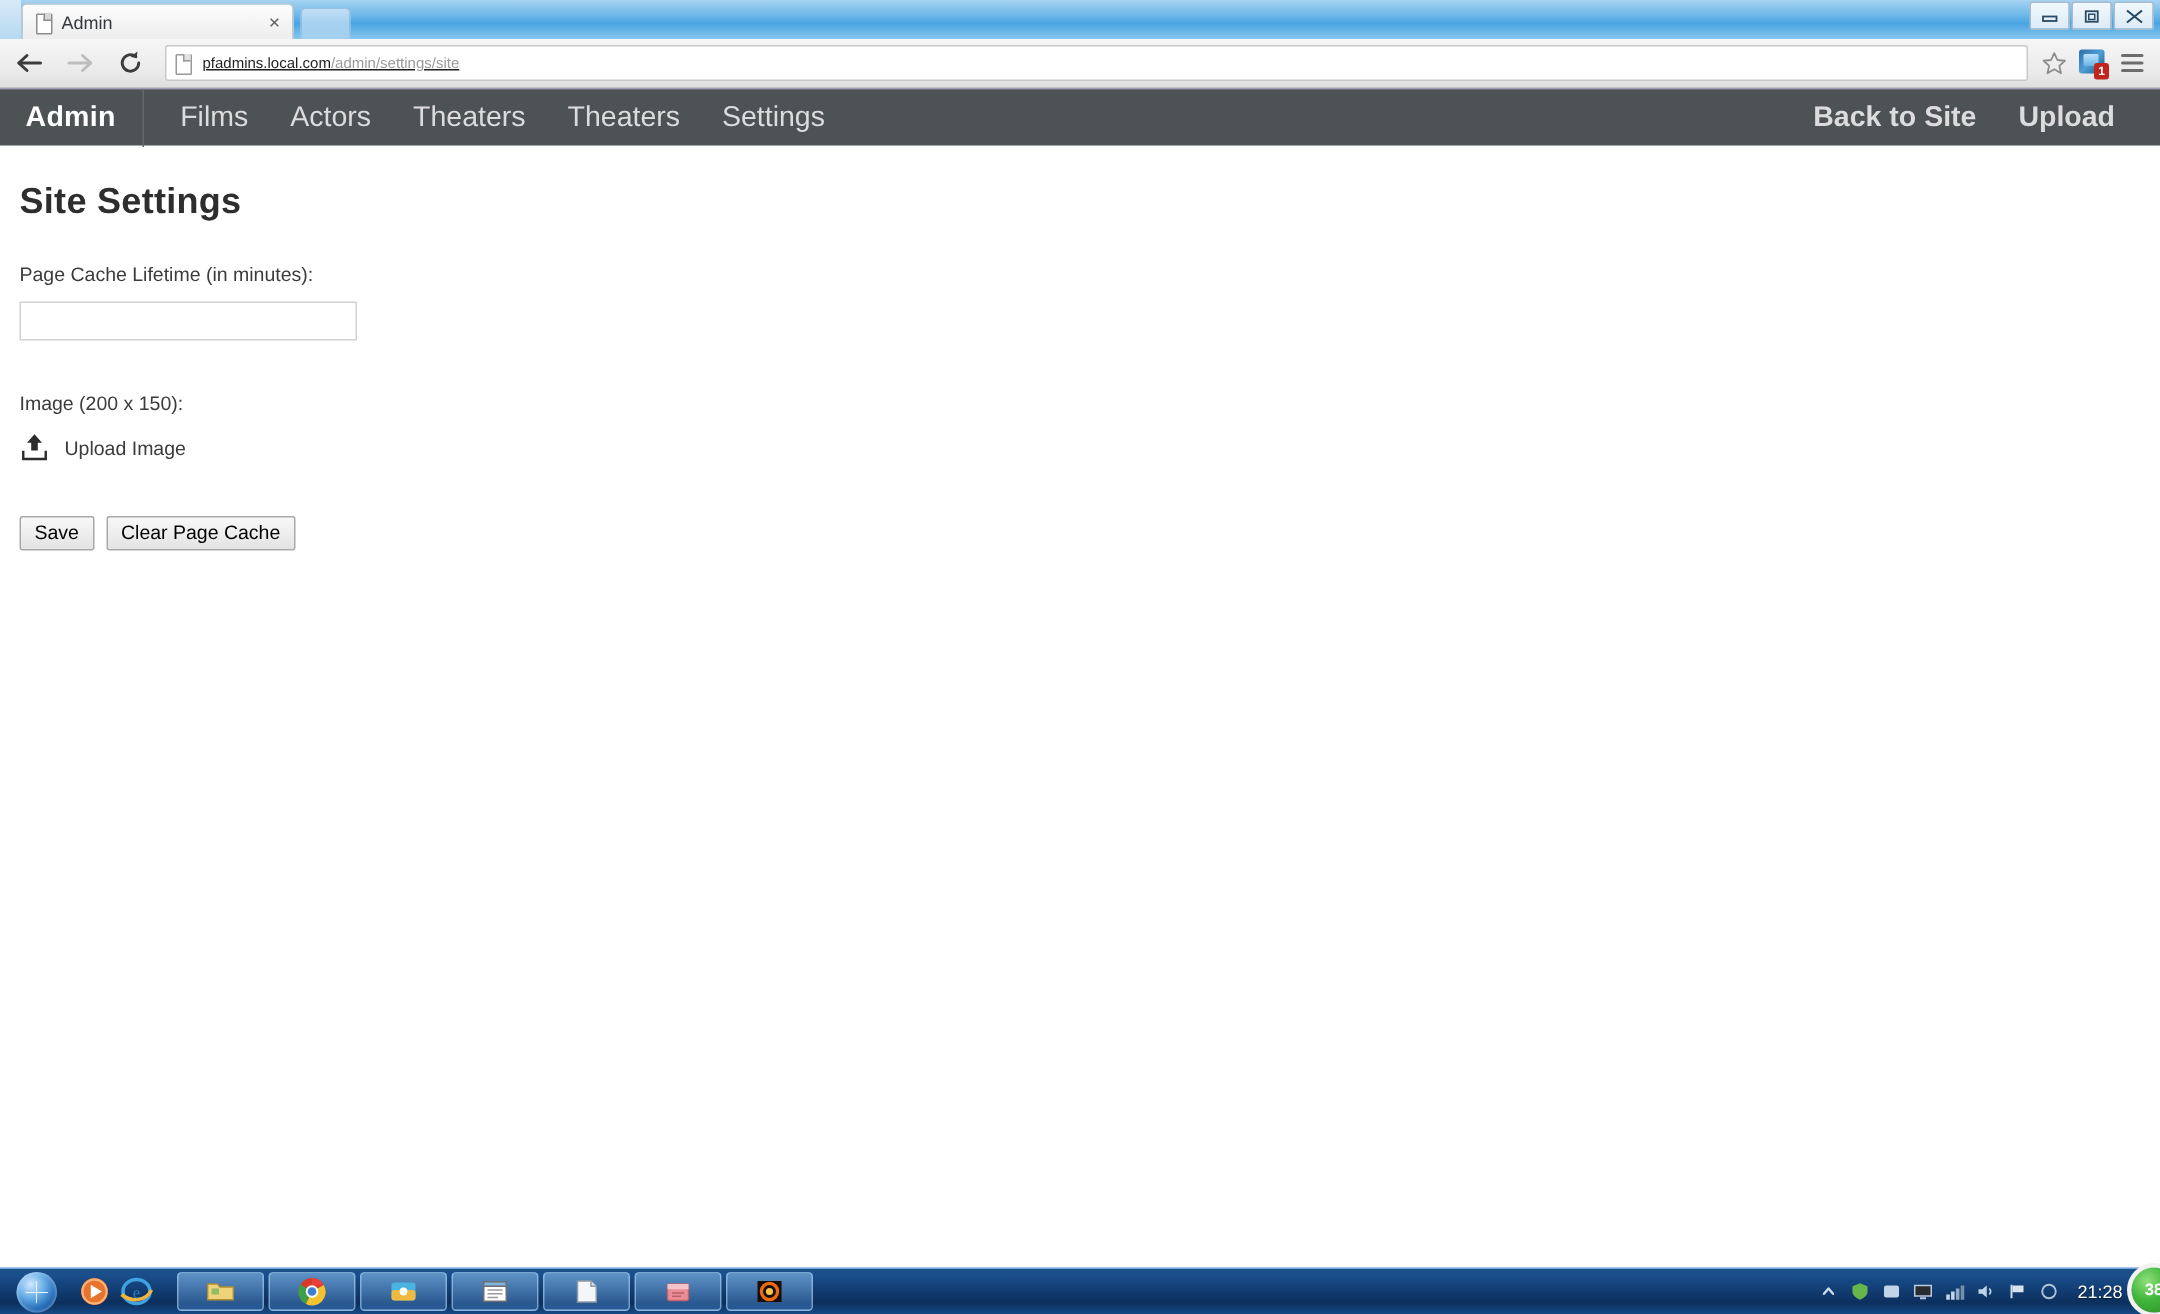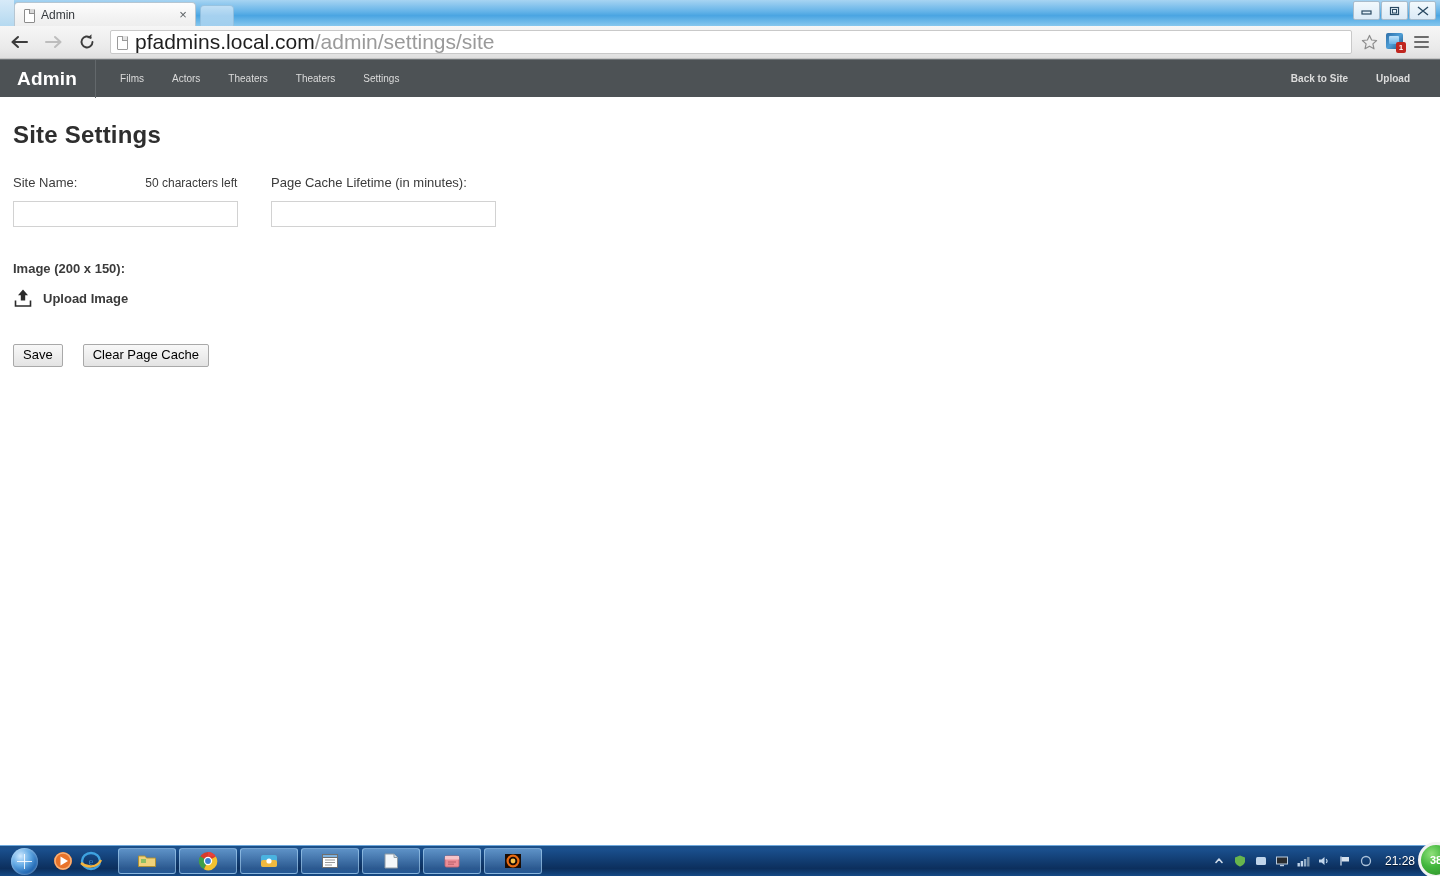--- a/index.html
+++ b/index.html
@@ -95,21 +95,21 @@
   }
   .omni-favicon { width:11px; height:13px; position:relative; margin-right:7px; flex:0 0 auto;}
   .omni-favicon::before{
     content:""; position:absolute; left:0; top:0; width:9px; height:12px;
     background:#fff; border:1px solid #9a9a9a; border-radius:1px;
   }
   .omni-favicon::after{
     content:""; position:absolute; left:5px; top:0; width:4px; height:4px;
     background:#e2e2e2; border-left:1px solid #9a9a9a; border-bottom:1px solid #9a9a9a;
   }
-  .url { font-size:21px; color:#1f1f1f; white-space:nowrap; }
+  .url { font-size:10px; color:#1f1f1f; white-space:nowrap;text-decoration:underline; }
   .url .path { color:#9a9a9a; }
   .star { width:22px; height:22px; color:#9a9a9a; display:flex;align-items:center;justify-content:center;}
   .ext-icon {
     width:22px; height:22px; margin-left:4px; position:relative; flex:0 0 auto;
   }
   .ext-icon .box {
     position:absolute; left:2px; top:2px; width:17px; height:16px;
     background: linear-gradient(135deg,#2e6ea8 0%, #4e9ed6 50%, #1c4f7c 100%);
     border-radius:2px;
   }
@@ -140,21 +140,21 @@
     display:flex; align-items:center;
   }
   .brand {
     color:#ffffff; font-size:19px; font-weight:bold;
     padding: 0 18px 0 17px; line-height:38px;
     letter-spacing:.2px;
   }
   .brand-sep { width:1px; height:38px; background:#63686b; }
   .nav-links { display:flex; align-items:center; margin-left:10px; }
   .nav-link {
-    color:#dcdcdc; font-size:10px; padding: 0 14px; line-height:38px;
+    color:#dcdcdc; font-size:19px; padding: 0 14px; line-height:38px;
     text-decoration:none; white-space:nowrap;
   }
   .nav-right { margin-left:auto; display:flex; align-items:center; padding-right:16px; }
   .nav-right .nav-link { padding: 0 14px; font-weight: bold; }
 
   .content { padding: 24px 0 0 13px; }
   h1.page-title {
     font-size: 24px; font-weight: bold; color:#2e2e2e;
     margin: 0 0 26px 0; letter-spacing:.2px;
   }
@@ -164,26 +164,26 @@
   .field.cache { width: 225px; }
   .label-row { display:flex; align-items:baseline; height:18px; margin-bottom:8px;}
   .field-label { font-size:13px; color:#3b3b3b; white-space:nowrap; }
   .char-left { font-size:12px; color:#3b3b3b; margin-left:68px; white-space:nowrap;}
   .text-input {
     display:block; width: 225px; height: 26px;
     border:1px solid #d2d2d2; background:#ffffff;
     font-family:"Liberation Sans", sans-serif; font-size:13px;
     padding: 0 6px; outline:none;
   }
-  .image-section { margin-top: 34px; font-weight: bold; }
+  .image-section { margin-top: 34px; }
   .image-label { font-size:13px; color:#3b3b3b; margin-bottom:12px; }
   .upload-row { display:flex; align-items:center; }
   .upload-icon { width:20px; height:20px; margin-right:10px; flex:0 0 auto;}
   .upload-text { font-size:13px; color:#3b3b3b; }
-  .button-row { margin-top: 36px; display:flex; align-items:center; gap:20px; }
+  .button-row { margin-top: 36px; display:flex; align-items:center; gap:8px; }
   .native-btn {
     font-family:"Liberation Sans", sans-serif; font-size:13px; color:#000;
     background: linear-gradient(to bottom,#f8f8f8 0%, #efefef 45%, #e3e3e3 100%);
     border:1px solid #a9a9a9; border-radius:2px;
     padding: 3px 9px 4px 9px; line-height:14px; cursor:pointer;
   }
 
   
   .taskbar {
     position:absolute; top:845px; left:0; width:1440px; height:31px;
@@ -329,27 +329,20 @@
       <div class="nav-right">
         <a class="nav-link">Back to Site</a>
         <a class="nav-link">Upload</a>
       </div>
     </div>
 
     <div class="content">
       <h1 class="page-title">Site Settings</h1>
 
       <div class="form-row">
-        <div class="field site-name">
-          <div class="label-row">
-            <span class="field-label">Site Name:</span>
-            <span class="char-left">50 characters left</span>
-          </div>
-          <input class="text-input" type="text" value="" style="">
-        </div>
 
         <div class="field cache">
           <div class="label-row">
             <span class="field-label">Page Cache Lifetime (in minutes):</span>
           </div>
           <input class="text-input" type="text" value="" style="">
         </div>
       </div>
 
       <div class="image-section">

